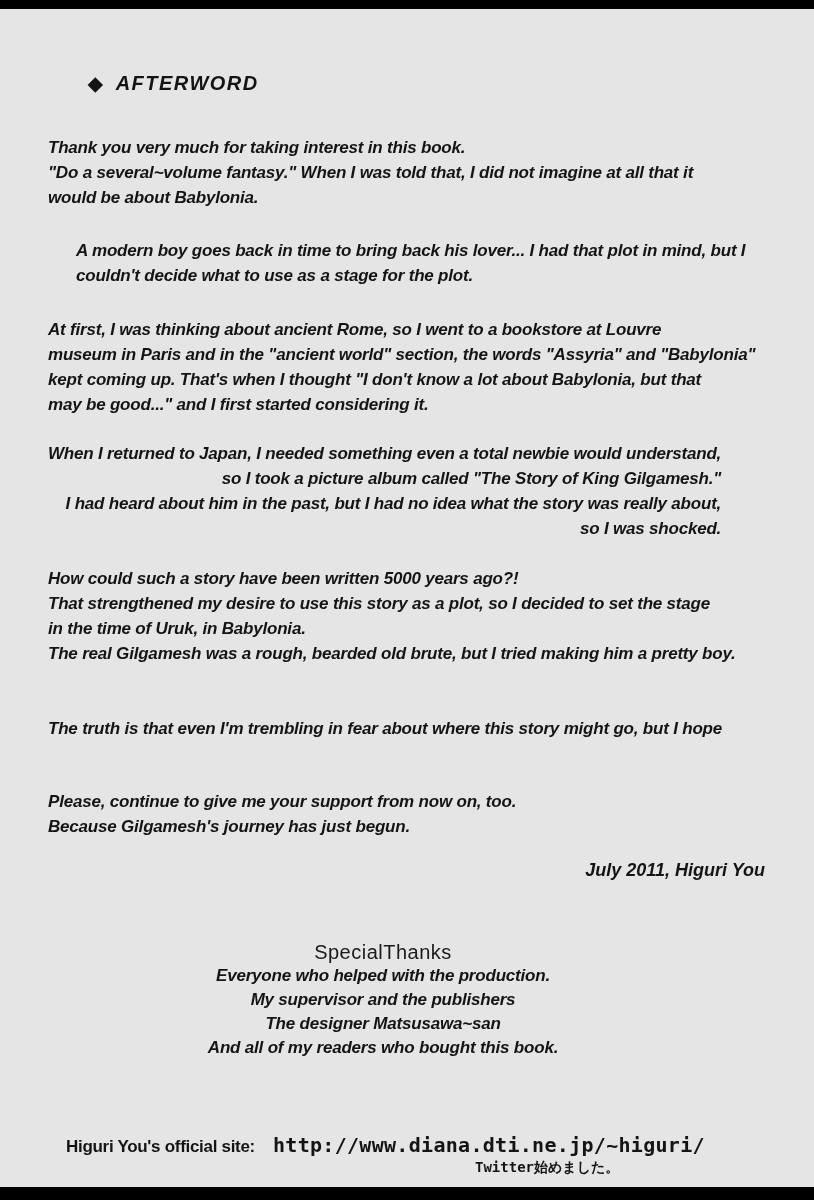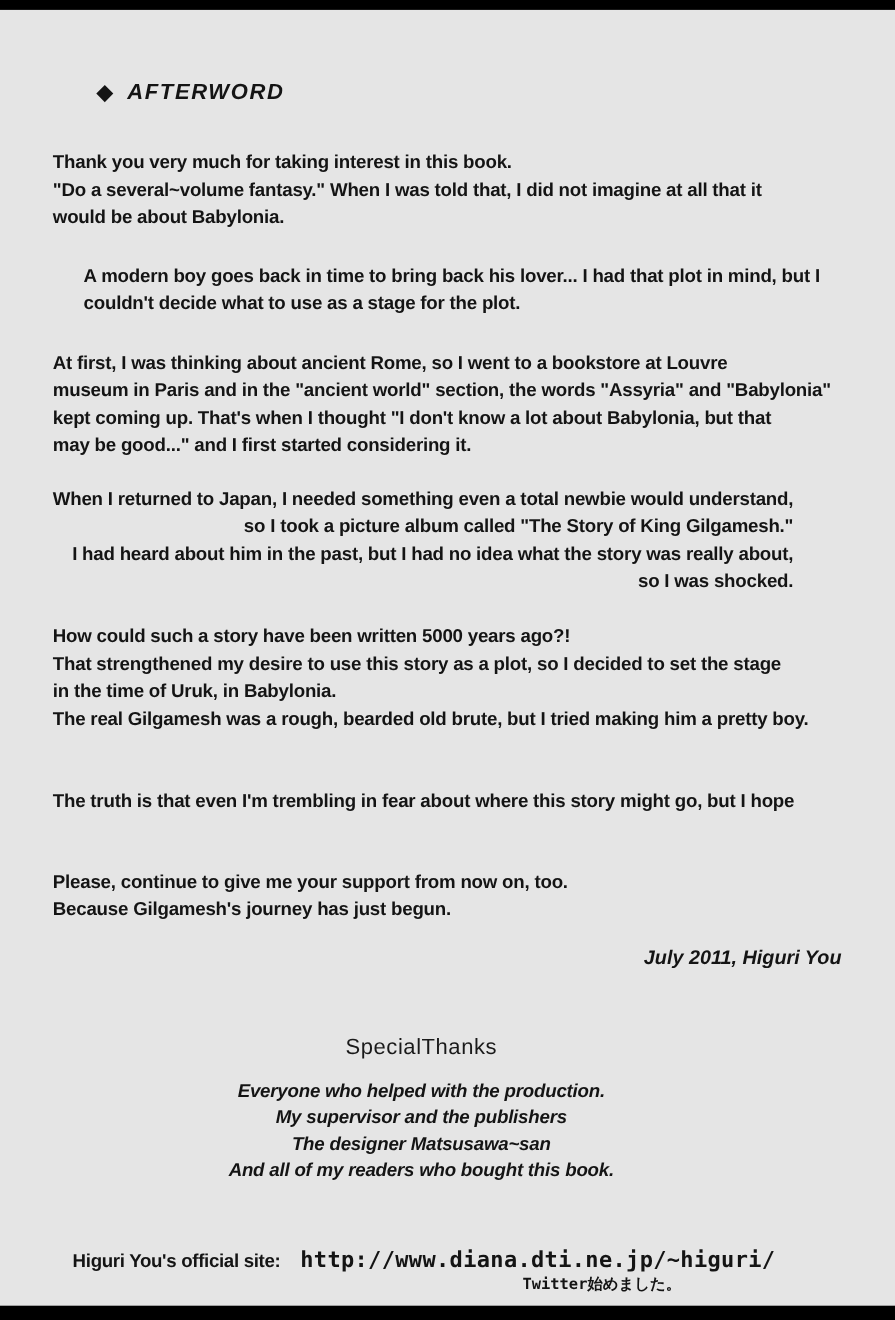--- a/index.html
+++ b/index.html
@@ -38,20 +38,21 @@
   .heading .diamond {
     font-style: normal;
     font-size: 19px;
     letter-spacing: 0;
     margin-right: 13px;
   }
 
   .para {
     position: absolute;
     left: 48px;
+    font-style: italic;
     font-weight: bold;
     font-size: 17px;
     line-height: 25px;
     letter-spacing: -0.2px;
   }
   .para div { white-space: nowrap; }
   .p0 { top: 135px; }
   .p1 { top: 238px; margin-left: 28px; }
   .p2 { top: 317px; }
   .p3 { top: 441px; text-align: right; }
@@ -77,21 +78,21 @@
     text-align: center;
   }
   .thanks-title {
     font-family: Liberation Sans, sans-serif;
     font-size: 20px;
     font-weight: normal;
     letter-spacing: 0.5px;
     color: #1a1a1a;
   }
   .thanks-lines {
-    margin-top: 16px;
+    margin-top: 0;
     font-style: italic;
     font-weight: bold;
     font-size: 17px;
     line-height: 24px;
     letter-spacing: -0.2px;
   }
 
   .footer-line {
     position: absolute;
     left: 66px;

